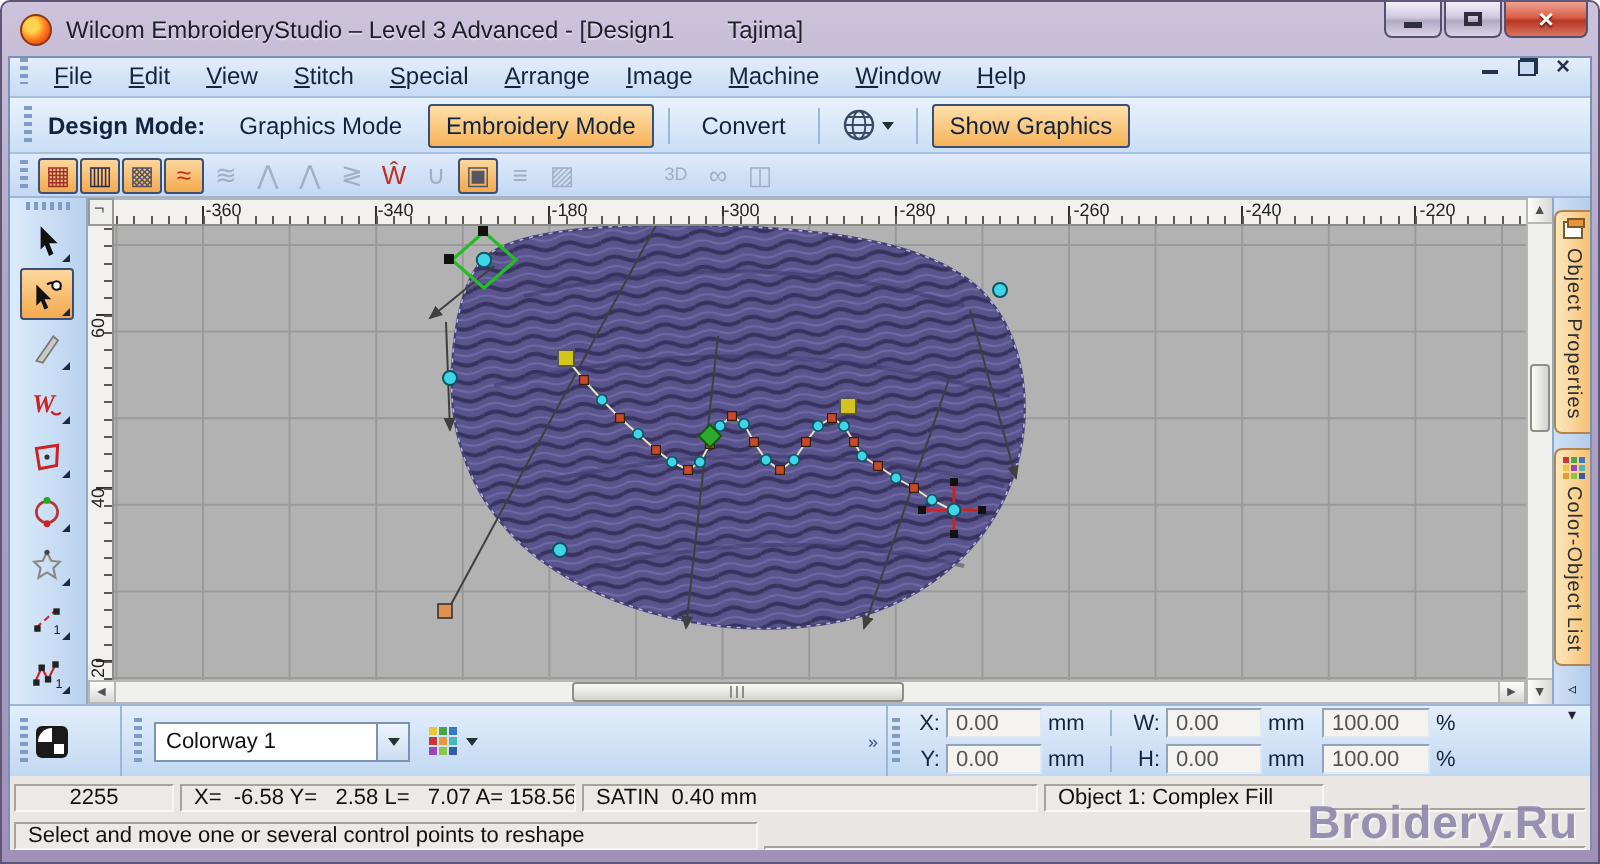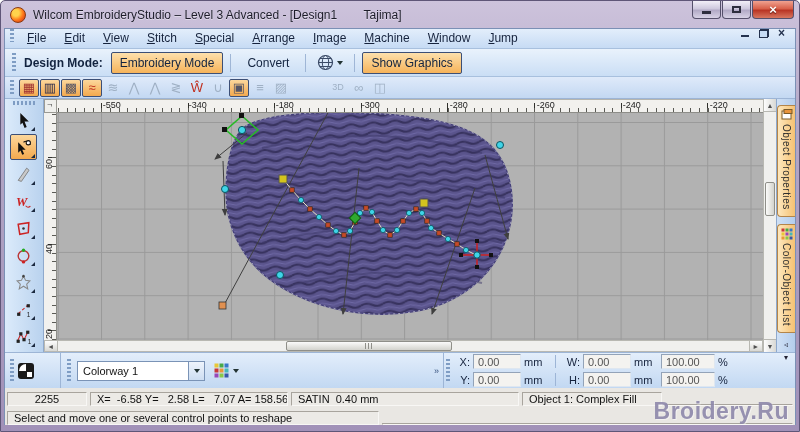--- a/index.html
+++ b/index.html
@@ -182,32 +182,33 @@
       <span class="menu-items">
           <span class="menu-item">File</span>
           <span class="menu-item">Edit</span>
           <span class="menu-item">View</span>
           <span class="menu-item">Stitch</span>
           <span class="menu-item">Special</span>
           <span class="menu-item">Arrange</span>
           <span class="menu-item">Image</span>
           <span class="menu-item">Machine</span>
           <span class="menu-item">Window</span>
-          <span class="menu-item">Jump</span>
+          <span class="menu-item">Help</span>
         </span>
       <span class="mdi">
         <span class="mdi-min"></span>
         <span class="mdi-restore"></span>
         <span class="mdi-close">×</span>
       </span>
     </div>
 
     <div class="modebar">
       <span class="grip"></span>
       <span class="mode-label">Design Mode:</span>
+      <span class="mode-btn">Graphics Mode</span>
       <span class="mode-btn active">Embroidery Mode</span>
       <span class="vsep"></span>
       <span class="mode-btn">Convert</span>
       <span class="vsep"></span>
       <span class="globe-btn">
         <svg width="17" height="17" viewBox="0 0 17 17">
           <circle cx="8.5" cy="8.5" r="7" fill="none" stroke="#3a4a66" stroke-width="1.2"></circle>
           <ellipse cx="8.5" cy="8.5" rx="3.2" ry="7" fill="none" stroke="#3a4a66" stroke-width="1"></ellipse>
           <path d="M1.5 8.5 H15.5 M2.6 4.5 H14.4 M2.6 12.5 H14.4" stroke="#3a4a66" stroke-width="1" fill="none"></path>
         </svg>
@@ -312,21 +313,21 @@
               </svg>
               <i class="fly"></i>
             </div>
           </span>
       </div>
 
       <div class="workcol">
         <div class="rulerrow">
           <div class="corner"></div>
           <div class="hruler" id="hruler">
-              <span style="left: 46px;">-550</span>
+              <span style="left: 46px;">-360</span>
               <span style="left: 132px;">-340</span>
               <span style="left: 219px;">-180</span>
               <span style="left: 305px;">-300</span>
               <span style="left: 393px;">-280</span>
               <span style="left: 480px;">-260</span>
               <span style="left: 566px;">-240</span>
               <span style="left: 653px;">-220</span>
             </div>
         </div>
         <div class="canvasrow">

